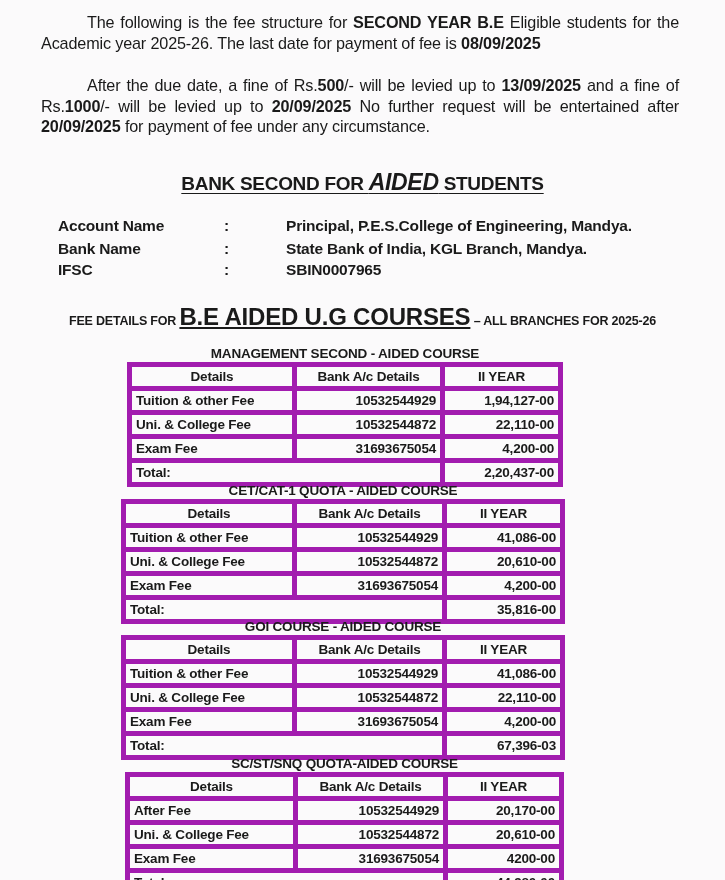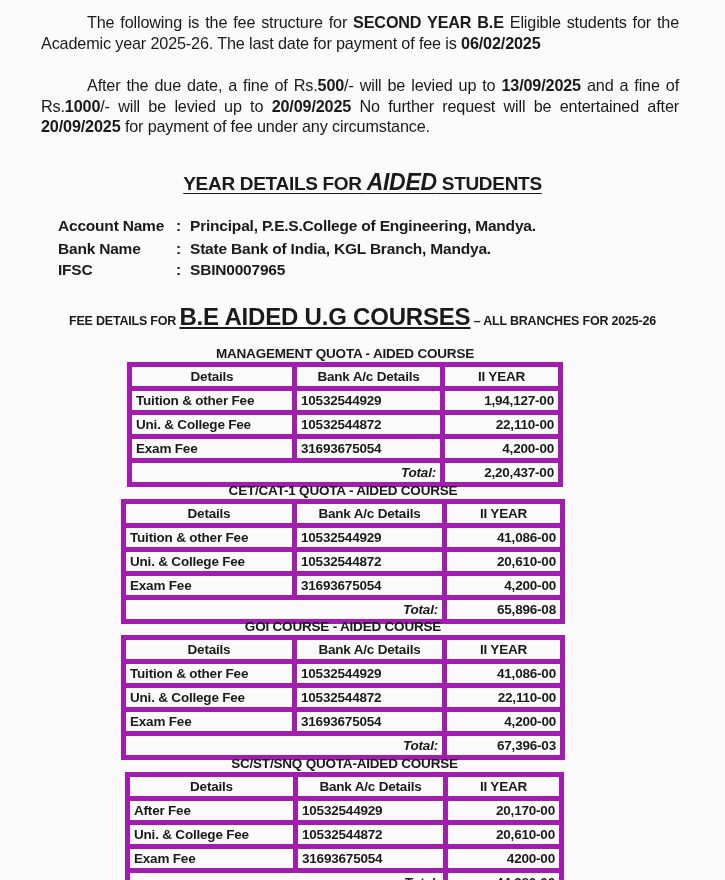--- a/index.html
+++ b/index.html
@@ -56,20 +56,21 @@
       left: 58px;
       font-size: 15.5px;
       font-weight: bold;
       letter-spacing: -0.2px;
     }
     .bank-row {
       display: flex;
       height: 20px;
       line-height: 20px;
       margin-bottom: 1px;
+      gap: 48px;
     }
     .bank-row .k { width: 118px; }
     .bank-row .c { width: 14px; }
     .bank-row:nth-child(1) { margin-bottom: 3px; }
 
     .fee-title {
       position: absolute;
       top: 303px;
       left: 0;
       width: 725px;
@@ -102,44 +103,44 @@
       letter-spacing: -0.2px;
     }
     table.fee td, table.fee th {
       border: 5px solid #a21caf;
       height: 19px;
       padding: 0 4px;
       line-height: 19px;
       white-space: nowrap;
     }
     table.fee th { font-weight: bold; text-align: center; }
-    table.fee td.acct { text-align: left; }
+    table.fee td.acct { text-align: right; }
     table.fee td.amt { text-align: right; }
     table.fee td.lbl { text-align: left; }
-    table.fee td.total-label { text-align: right; font-style: italic; }
+    table.fee td.total-label { text-align: left; }
 
     #q1 { left: 127px; top: 345px; }
     #q2 { left: 121px; top: 482px; }
     #q3 { left: 121px; top: 618px; }
     #q4 { left: 125px; top: 755px; }
 
     .col-details { width: 152px; }
     .col-acct { width: 135px; }
     .col-amt { width: 105px; }
   </style>
 </head>
 <body>
 
 <div class="page">
 
-  <div class="para" id="para1"><span class="indent"></span><span>The following is the fee structure for </span><b>SECOND YEAR B.E</b><span> Eligible students for the Academic year 2025-26.  The last date for payment of fee is </span><b>06/02/2025</b></div>
+  <div class="para" id="para1"><span class="indent"></span><span>The following is the fee structure for </span><b>SECOND YEAR B.E</b><span> Eligible students for the Academic year 2025-26.  The last date for payment of fee is </span><b>08/09/2025</b></div>
 
   <div class="para" id="para2"><span class="indent"></span><span>After the due date, a fine of Rs.</span><b>500</b><span>/- will be levied up to </span><b>13/09/2025</b><span> and a fine of Rs.</span><b>1000</b><span>/- will be levied up to </span><b>20/09/2025</b><span> No further request will be entertained after </span><b>20/09/2025</b><span> for payment of fee under any circumstance.</span></div>
 
-  <div class="bank-title"><span class="title-inner"><span>YEAR DETAILS FOR </span><span class="big">AIDED</span><span> STUDENTS</span></span></div>
+  <div class="bank-title"><span class="title-inner"><span>BANK SECOND FOR </span><span class="big">AIDED</span><span> STUDENTS</span></span></div>
 
   <div class="bank-details">
     <div class="bank-row">
       <span class="k">Account Name</span>
       <span class="c">:</span>
       <span class="v">Principal, P.E.S.College of Engineering, Mandya.</span>
     </div>
     <div class="bank-row">
       <span class="k">Bank Name</span>
       <span class="c">:</span>
@@ -148,21 +149,21 @@
     <div class="bank-row">
       <span class="k">IFSC</span>
       <span class="c">:</span>
       <span class="v">SBIN0007965</span>
     </div>
   </div>
 
   <div class="fee-title"><span>FEE DETAILS FOR </span><span class="big">B.E AIDED U.G COURSES</span><span> – ALL BRANCHES FOR 2025-26</span></div>
 
   <div class="quota-block" id="q1">
-    <div class="quota-title">MANAGEMENT QUOTA - AIDED COURSE</div>
+    <div class="quota-title">MANAGEMENT SECOND - AIDED COURSE</div>
     <table class="fee">
       <tbody>
           <tr>
         <th class="col-details">Details</th>
         <th class="col-acct">Bank A/c Details</th>
         <th class="col-amt">II YEAR</th>
       </tr>
       <tr>
         <td class="lbl">Tuition &amp; other Fee</td>
         <td class="acct">10532544929</td>
@@ -205,21 +206,21 @@
         <td class="acct">10532544872</td>
         <td class="amt">20,610-00</td>
       </tr>
       <tr>
         <td class="lbl">Exam Fee</td>
         <td class="acct">31693675054</td>
         <td class="amt">4,200-00</td>
       </tr>
       <tr>
         <td colspan="2" class="total-label">Total:</td>
-        <td class="amt">65,896-08</td>
+        <td class="amt">35,816-00</td>
       </tr>
     </tbody>
       </table>
   </div>
 
   <div class="quota-block" id="q3">
     <div class="quota-title">GOI COURSE - AIDED COURSE</div>
     <table class="fee">
       <tbody>
           <tr>

